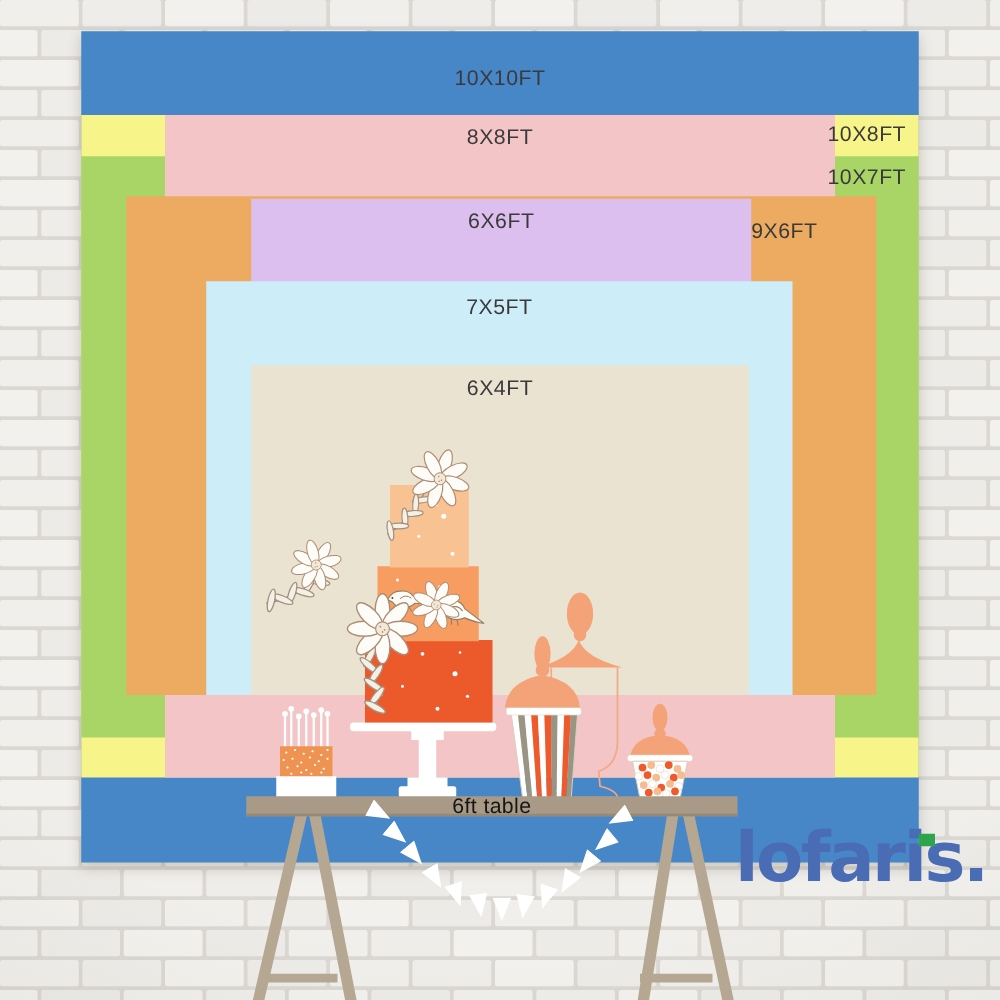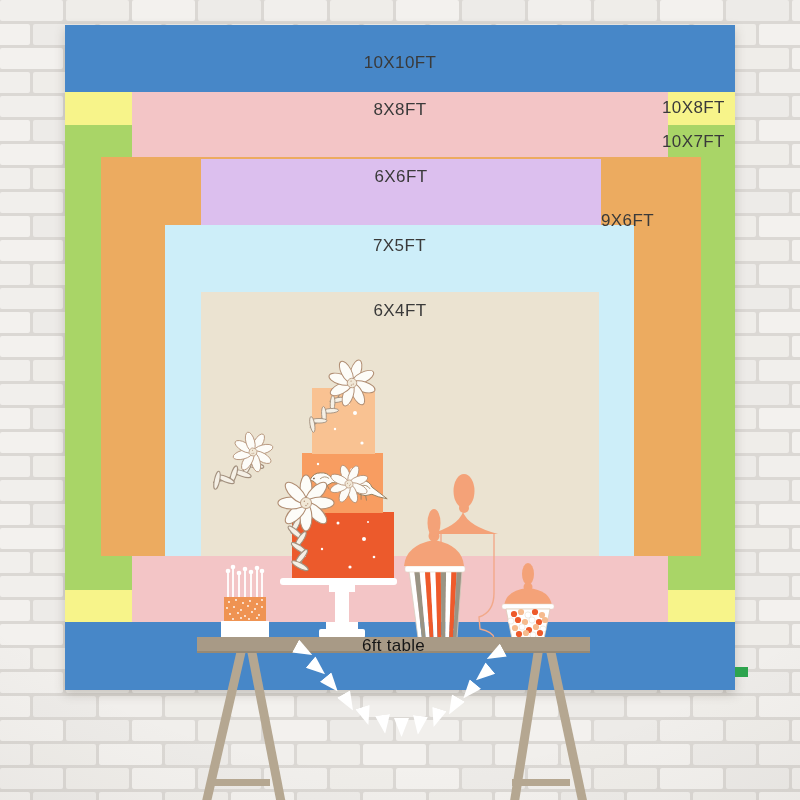--- a/index.html
+++ b/index.html
@@ -22,21 +22,21 @@
   .bd-10x7 {left:65px;top:125px;width:670px;height:465px;background:#a9d567;}
   .bd-8x8  {left:132px;top:92px;width:536px;height:530px;background:#f3c5c6;padding-top:8px;}
   .bd-9x6  {left:101px;top:157px;width:600px;height:399px;background:#ecab60;}
   .bd-6x6  {left:201px;top:159px;width:400px;height:397px;background:#dcbfee;padding-top:8px;}
   .bd-7x5  {left:165px;top:225px;width:469px;height:331px;background:#cdeef9;padding-top:11px;}
   .bd-6x4  {left:201px;top:292px;width:398px;height:264px;background:#ebe3d1;padding-top:9px;}
   .bd-5x3  {left:232px;top:357px;width:335px;height:199px;background:#dc9ac6;padding-top:8px;}
   .corner-label{position:absolute;line-height:26px;}
   .cl-10x8{left:662px;top:95px;width:74px;}
   .cl-10x7{left:662px;top:129px;width:74px;}
-  .cl-9x6 {left:601px;top:172px;width:98px;margin-top:36px;}
+  .cl-9x6 {left:601px;top:172px;width:98px;}
 
   
   .desserts{position:absolute;left:195px;top:350px;width:380px;height:310px;z-index:10;}
 
   
   .furniture{position:absolute;inset:0;z-index:11;}
   .leg{position:absolute;width:9px;height:160px;background:#b5a791;transform-origin:top center;}
   .leg-l1{left:237px;top:650px;transform:rotate(13deg);}
   .leg-l2{left:247px;top:650px;transform:rotate(-11deg);}
   .leg-r1{left:534px;top:650px;transform:rotate(9deg);}
@@ -726,16 +726,17 @@
       <div class="flag" style="left: 394px; top: 718px; transform: rotate(0deg);"></div>
       <div class="flag" style="left: 413px; top: 716px; transform: rotate(8deg);"></div>
       <div class="flag" style="left: 432px; top: 709px; transform: rotate(18deg);"></div>
       <div class="flag" style="left: 451px; top: 698px; transform: rotate(30deg);"></div>
       <div class="flag" style="left: 468px; top: 684px; transform: rotate(40deg);"></div>
       <div class="flag" style="left: 483px; top: 668px; transform: rotate(50deg);"></div>
       <div class="flag" style="left: 496px; top: 650px; transform: rotate(62deg);"></div>
     </div>
 
   <div class="logo">
+    <span class="logo-text">lofaris.</span>
     <span class="logo-green"></span>
   </div>
 
 </div>
 
 </body></html>

